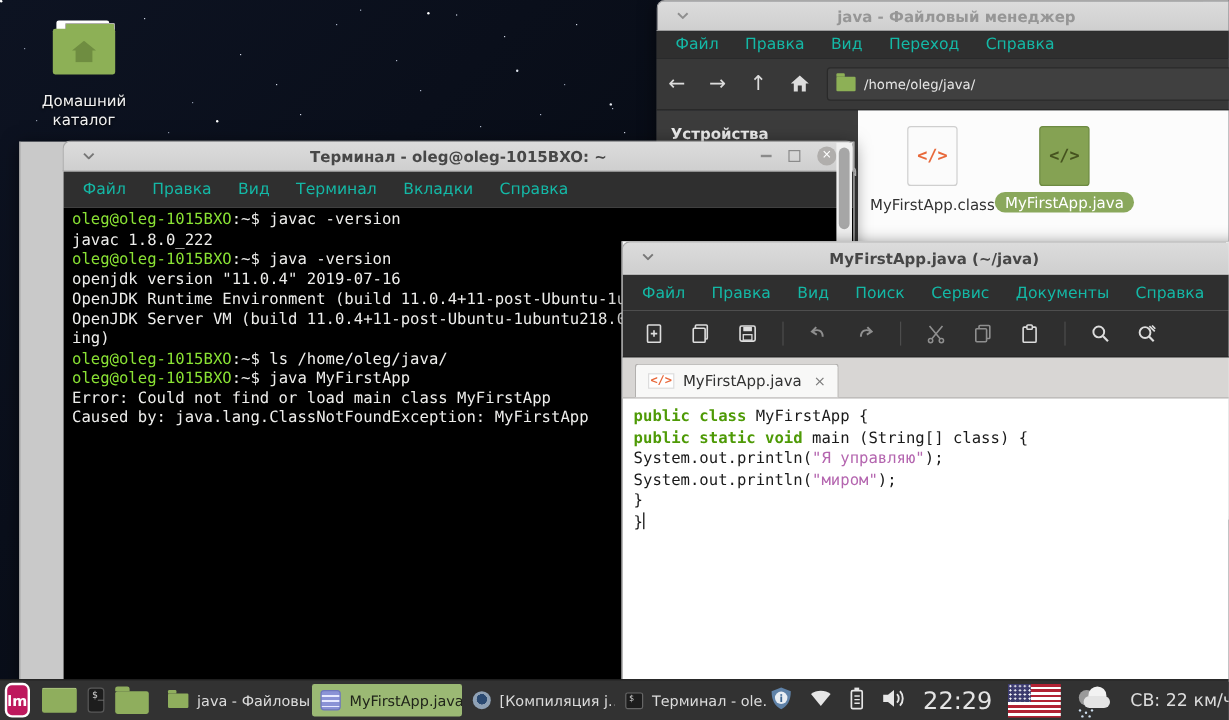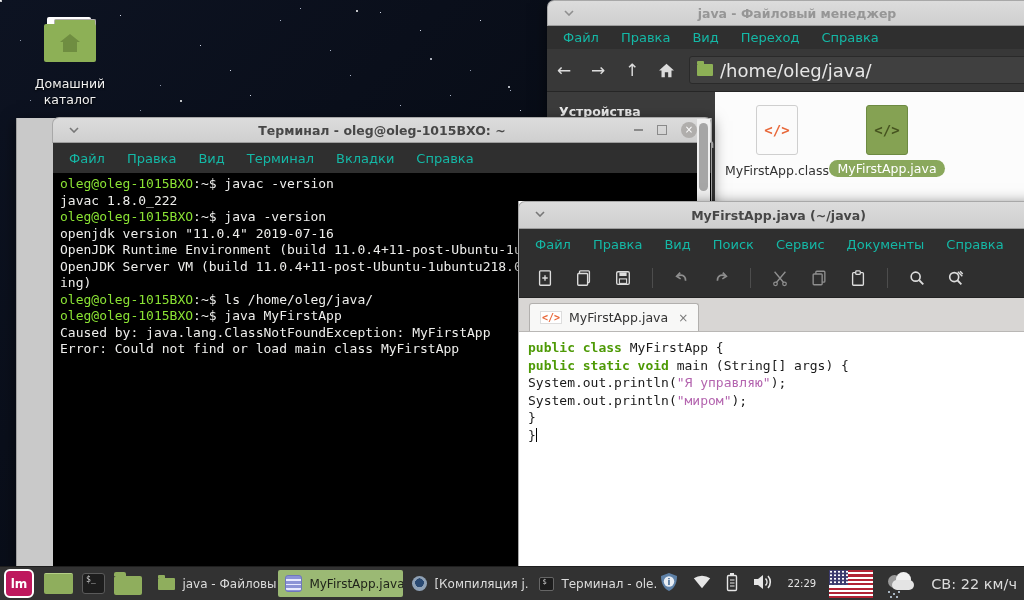--- a/index.html
+++ b/index.html
@@ -43,21 +43,21 @@
   #fm{left:547px;top:0;width:500px;height:430px;z-index:1;}
   #fm .titlebar{border-radius:7px 0 0 0;}
   #fm .menubar{height:23px;}
   #fm .toolbar{height:42px;background:#383838;border-bottom:1px solid #262626;display:flex;align-items:center;}
   .navbtn{width:34px;text-align:center;color:#dcdcdc;font-size:17px;line-height:1;}
   .navbtn.home svg{vertical-align:middle;}
   .pathbar{flex:1;height:26px;margin:0 8px 0 6px;background:#404040;border:1px solid #2a2a2a;border-radius:3px;
     display:flex;align-items:center;padding:0 7px;gap:7px;}
   .mini-folder{position:relative;width:16px;height:12px;background:#8db056;border-radius:1px;}
   .mini-folder::before{content:"";position:absolute;top:-3px;left:0;width:7px;height:3px;background:#8db056;border-radius:1px 1px 0 0;}
-  .pathtext{color:#e6e6e6;font-size:18px;}
+  .pathtext{color:#e6e6e6;font-size:11px;}
   #fm .content{display:flex;height:341px;}
   .fm-side{width:168px;background:#3c3c3c;position:relative;flex:none;}
   .fm-side .heading{font-size:12.5px;font-weight:bold;color:#ededed;padding:12px 0 0 12px;}
   .side-item{position:absolute;left:40px;top:44px;font-size:13px;color:#d8d8d8;white-space:nowrap;}
   .fm-main{flex:1;background:#fcfcfc;padding:13px 0 0 7px;display:flex;align-items:flex-start;}
   .file-item{width:110px;display:flex;flex-direction:column;align-items:center;}
   .file-tile{width:40px;height:48px;border-radius:3px;display:flex;align-items:center;justify-content:center;
     background:#fbfbfb;border:1px solid #cfcfcf;}
   .file-tile .code-glyph{font-family:"DejaVu Sans Mono",monospace;font-weight:bold;font-size:14px;color:#e8683a;}
   .file-item.selected .file-tile{background:#85a253;border-color:#6d8a42;}
@@ -113,21 +113,21 @@
   .ticon{flex:none;}
   .ticon-folder{position:relative;width:17px;height:12px;background:#8fae5d;border-radius:1px;}
   .ticon-folder::before{content:"";position:absolute;top:-3px;left:0;width:7px;height:3px;background:#8fae5d;border-radius:1px 1px 0 0;}
   .ticon-document{width:15px;height:15px;border-radius:3px;background:#8b93d6;
     background-image:repeating-linear-gradient(#8b93d6 0 3px,#e8eaff 3px 4.5px);border:1px solid #6f77bb;}
   .ticon-globe{width:15px;height:15px;border-radius:50%;background:radial-gradient(circle at 50% 45%,#2b4a72 0 38%,#8fa1b5 40% 100%);}
   .ticon-terminal{width:15px;height:14px;background:#1d1d1d;border:1px solid #666;border-radius:2px;
     color:#cfcfcf;font-size:7px;font-family:"DejaVu Sans Mono",monospace;padding-left:2px;box-sizing:border-box;}
   .spacer{flex:1;}
   .tray{display:flex;align-items:center;gap:13px;padding-right:7px;}
-  .tray-clock{color:#e4e4e4;font-size:10px;}
+  .tray-clock{color:#e4e4e4;font-size:20px;}
   .flag{position:relative;width:44px;height:28px;background:repeating-linear-gradient(#b22234 0 2.2px,#fff 2.2px 4.4px);flex:none;}
   .flag .canton{position:absolute;left:0;top:0;width:19px;height:15px;background:#3c3b6e;
     background-image:radial-gradient(#fff 28%,transparent 30%);background-size:4px 3.5px;}
   .weather{position:relative;width:32px;height:26px;flex:none;}
   .weather .c1{position:absolute;left:2px;top:4px;width:13px;height:13px;border-radius:50%;background:#9a9a9a;}
   .weather .c2{position:absolute;left:10px;top:1px;width:15px;height:15px;border-radius:50%;background:#f2f2f2;}
   .weather .c3{position:absolute;left:6px;top:9px;width:22px;height:10px;border-radius:6px;background:#e4e4e4;}
   .weather .snow{position:absolute;left:2px;top:20px;width:2px;height:2px;border-radius:50%;background:#cfe0f0;
     box-shadow:5px 2px #cfe0f0,10px 0 #cfe0f0,2px 5px #cfe0f0,8px 5px #cfe0f0;}
   .tray-wind{color:#dcdcdc;font-size:14.5px;white-space:nowrap;}
@@ -225,22 +225,22 @@
     <div class="tcontent">
         <div class="tline"><span class="tprompt">oleg@oleg-1015BXO</span>:~$ javac -version</div>
         <div class="tline">javac 1.8.0_222</div>
         <div class="tline"><span class="tprompt">oleg@oleg-1015BXO</span>:~$ java -version</div>
         <div class="tline">openjdk version "11.0.4" 2019-07-16</div>
         <div class="tline">OpenJDK Runtime Environment (build 11.0.4+11-post-Ubuntu-1ubuntu218.04.3)</div>
         <div class="tline">OpenJDK Server VM (build 11.0.4+11-post-Ubuntu-1ubuntu218.04.3, mixed mode, shar</div>
         <div class="tline">ing)</div>
         <div class="tline"><span class="tprompt">oleg@oleg-1015BXO</span>:~$ ls /home/oleg/java/</div>
         <div class="tline"><span class="tprompt">oleg@oleg-1015BXO</span>:~$ java MyFirstApp</div>
+        <div class="tline">Error: Could not find or load main class MyFirstApp</div>
         <div class="tline">Caused by: java.lang.ClassNotFoundException: MyFirstApp</div>
-        <div class="tline">Error: Could not find or load main class MyFirstApp</div>
       </div>
     <div class="tscroll">
         <div class="tthumb"></div>
       </div>
   </div>
 
   <div class="window" id="ed">
     <div class="titlebar">
       <span class="chev">
         <svg width="10" height="6" viewBox="0 0 10 6">
@@ -328,21 +328,21 @@
     </div>
     <div class="tabbar">
       <div class="tab">
         <span class="tab-glyph">&lt;/&gt;</span>
         <span class="tab-label">MyFirstApp.java</span>
         <span class="tab-close">×</span>
       </div>
     </div>
     <div class="code">
         <div class="cline"><span class="tok-kw">public class</span><span class="tok-pl"> MyFirstApp {</span></div>
-        <div class="cline"><span class="tok-kw">public static void</span><span class="tok-pl"> main (String[] args) {</span></div>
+        <div class="cline"><span class="tok-kw">public static void</span><span class="tok-pl"> main (String[] class) {</span></div>
         <div class="cline"><span class="tok-pl">System.out.println(</span><span class="tok-str">"Я управляю"</span><span class="tok-pl">);</span></div>
         <div class="cline"><span class="tok-pl">System.out.println(</span><span class="tok-str">"миром"</span><span class="tok-pl">);</span></div>
         <div class="cline"><span class="tok-pl">}</span></div>
         <div class="cline"><span class="tok-pl">}</span><span class="ecursor"></span></div>
       </div>
   </div>
 
   <div id="taskbar">
     <div class="mint-logo">lm</div>
     <div class="launch">

